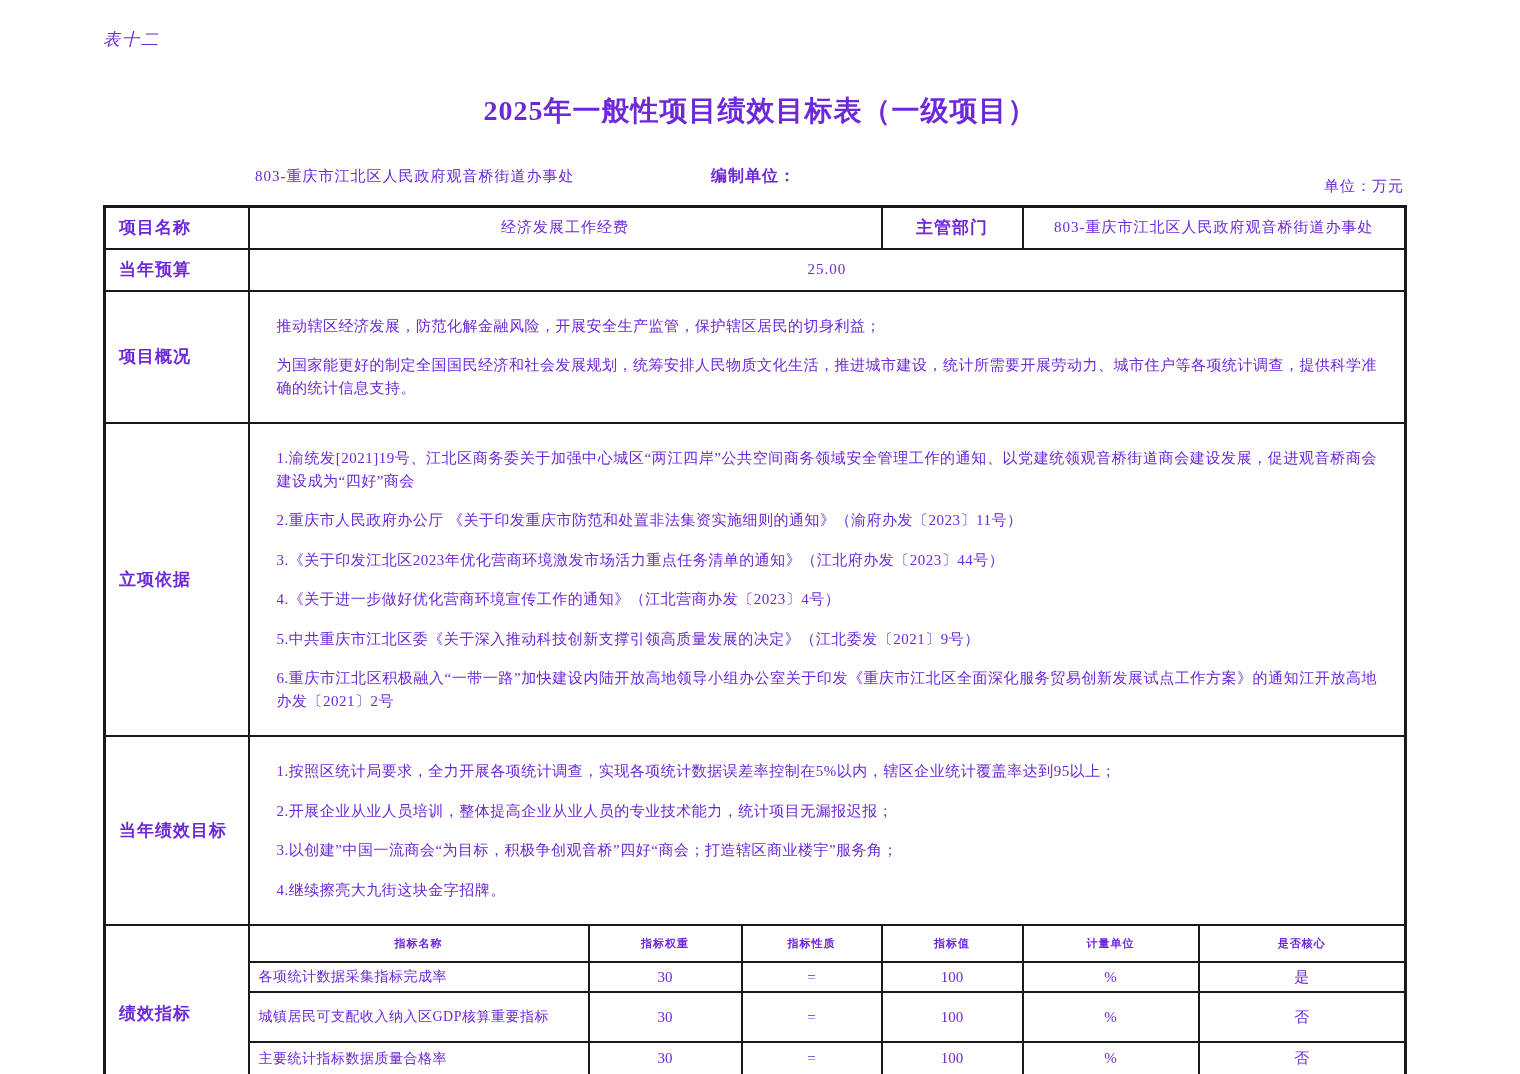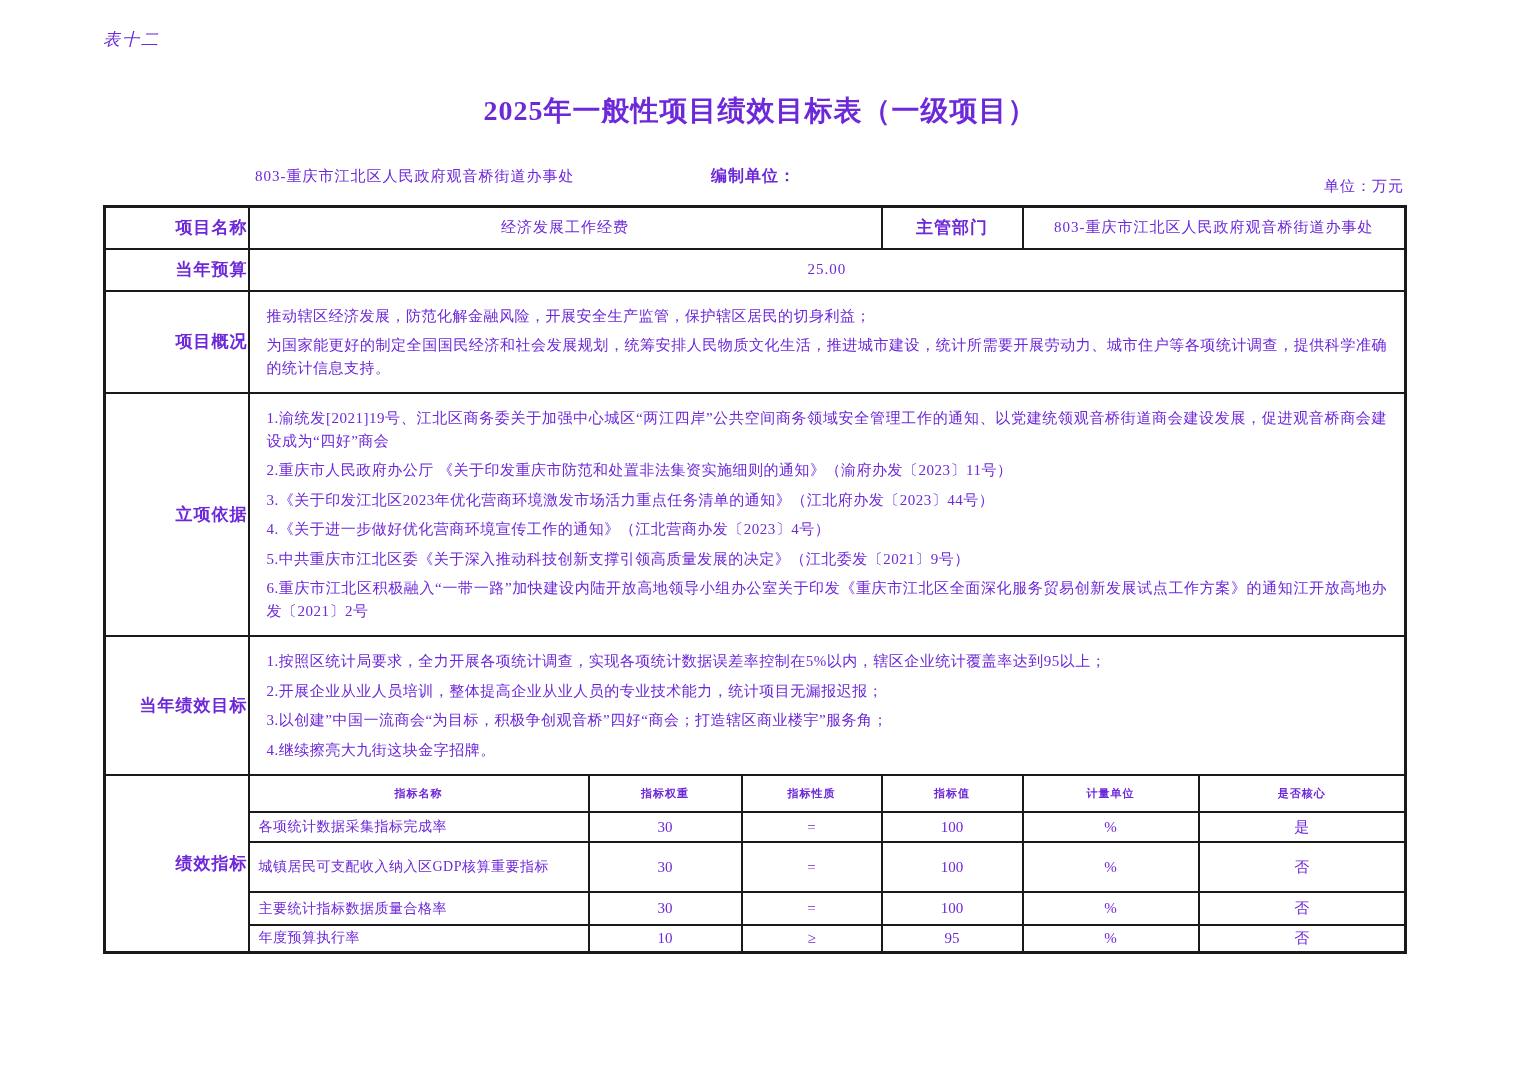--- a/index.html
+++ b/index.html
@@ -37,31 +37,30 @@
   table.main td{
     border:2px solid #1a1a1a;
     padding:0;
     vertical-align:middle;
     overflow:hidden;
   }
   .lbl{
     font-weight:bold;font-size:17px;letter-spacing:1px;
     padding-left:13px !important;
     vertical-align:middle;
-    text-align:right;
   }
   .center{text-align:center;margin-top:36px;}
   .val{font-size:15px;letter-spacing:1px;}
   .txt{
     font-size:15px;line-height:1.5;letter-spacing:0.5px;
     padding:6px 10px 6px 10px !important;
     vertical-align:top !important;
     text-align:justify;
   }
-  .txt p{margin:7px;}
+  .txt p{margin:17px;}
   .r1{height:42px}.r2{height:42px}.r3{height:80px}.r4{height:188px}.r5{height:107px}
   .rh{height:37px}.m1{height:30px}.m2{height:50px}.m3{height:33px}.m4{height:27px}
   .mh{font-weight:bold;font-size:11px;text-align:center;letter-spacing:1px;}
   .mname{font-size:14px;padding-left:9px !important;letter-spacing:0.5px;}
   .mcell{font-size:15px;text-align:center;}
 </style>
 </head>
 <body>
 
 <div class="page">

